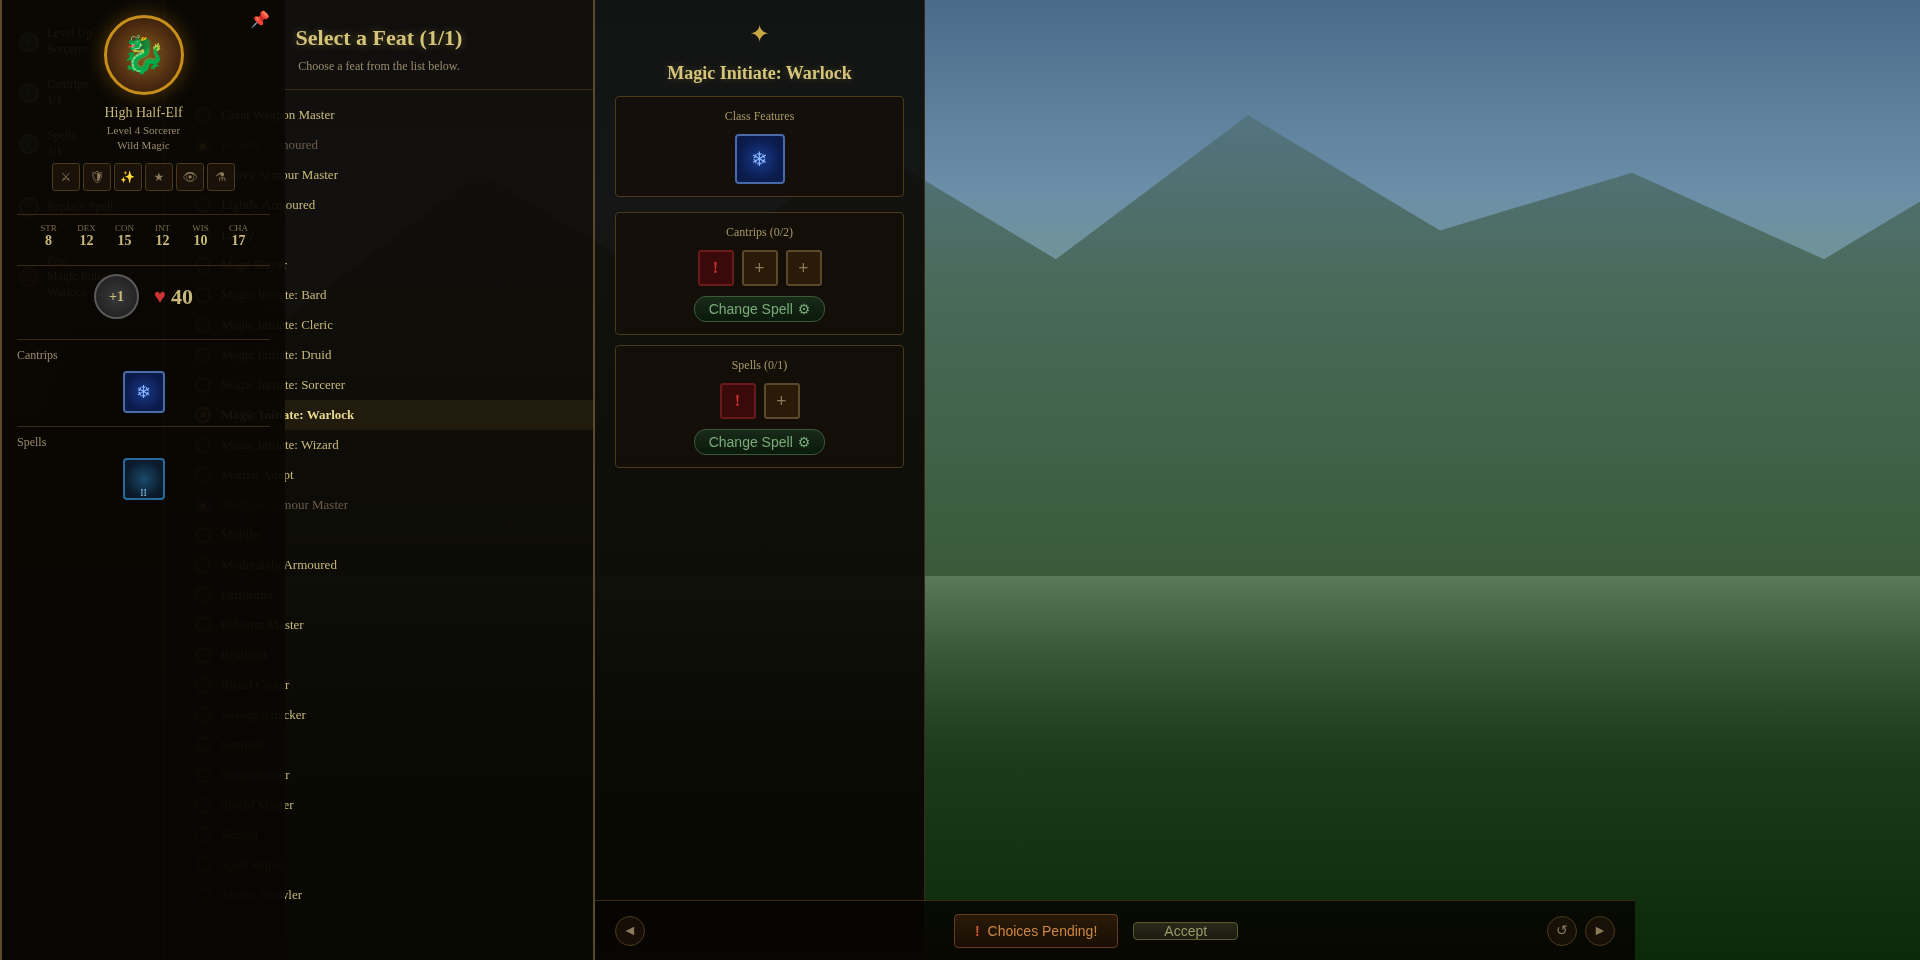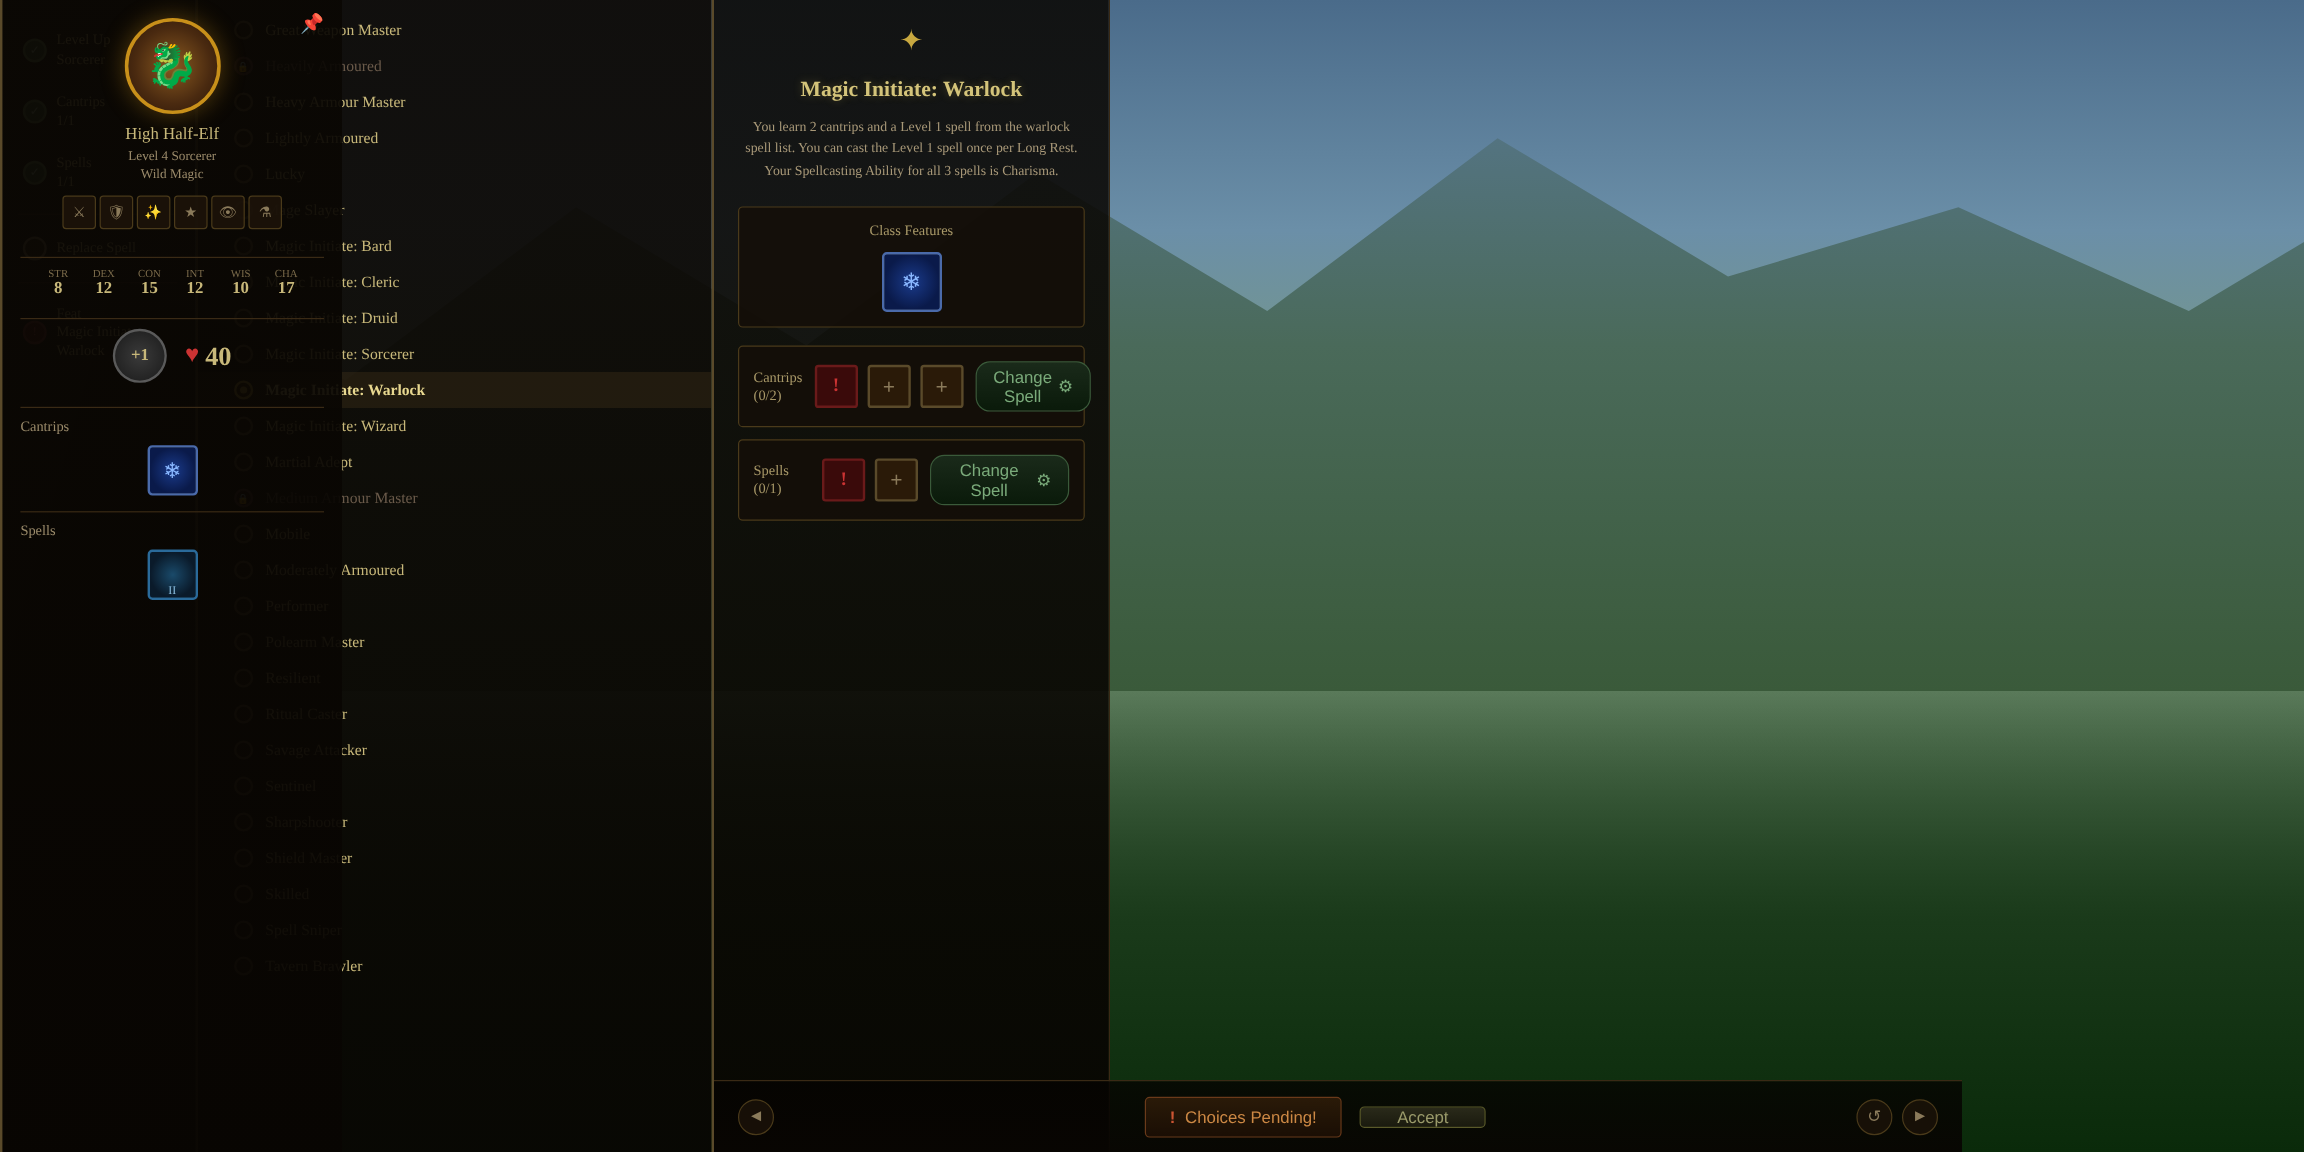--- a/index.html
+++ b/index.html
@@ -286,21 +286,21 @@
     }
 
     .cantrips-box, .spells-box {
       width: 100%;
       background: rgba(20,14,8,0.8);
       border: 1px solid #4a3a1a;
       border-radius: 4px;
       padding: 12px;
       margin-bottom: 10px;
       display: flex;
-      flex-direction: row;
+      flex-direction: column;
       align-items: center;
       gap: 10px;
     }
 
     .spell-slots-row {
       display: flex;
       gap: 8px;
       align-items: center;
     }
 
@@ -619,20 +619,24 @@
   <div class="sidebar-divider"></div>
   <div class="sidebar-item">
     <div class="sidebar-check warning">!</div>
     <span class="sidebar-label" style="white-space:pre-line">Feat
 Magic Initiate:
 Warlock</span>
   </div>
 </div>
 
 <div class="feat-panel">
+  <div class="feat-panel-header">
+    <div class="feat-panel-title">Select a Feat (1/1)</div>
+    <div class="feat-panel-subtitle">Choose a feat from the list below.</div>
+  </div>
   <div class="feat-list" style="position:relative;">
 
   <div class="feat-item">
         <div class="feat-radio"></div>
         <span class="feat-name">Great Weapon Master</span>
       </div>
       <div class="feat-item">
         <div class="feat-radio locked">
           <span class="lock-icon">🔒</span>
         </div>
@@ -739,21 +743,20 @@
       <div class="feat-item">
         <div class="feat-radio"></div>
         <span class="feat-name">Tavern Brawler</span>
       </div>
     </div>
 </div>
 
 <div class="detail-panel">
   <div class="detail-icon">✦</div>
   <div class="detail-title">Magic Initiate: Warlock</div>
-  <div class="detail-description">You learn 2 cantrips and a Level 1 spell from the warlock spell list. You can cast the Level 1 spell once per Long Rest. Your Spellcasting Ability for all 3 spells is Charisma.</div>
 
   <div class="class-features-box">
     <div class="box-title">Class Features</div>
     <div class="spell-icon-display">❄</div>
   </div>
 
   <div class="cantrips-box">
     <div class="box-title">Cantrips (0/2)</div>
     <div class="spell-slots-row">
       <div class="spell-slot">!</div>

